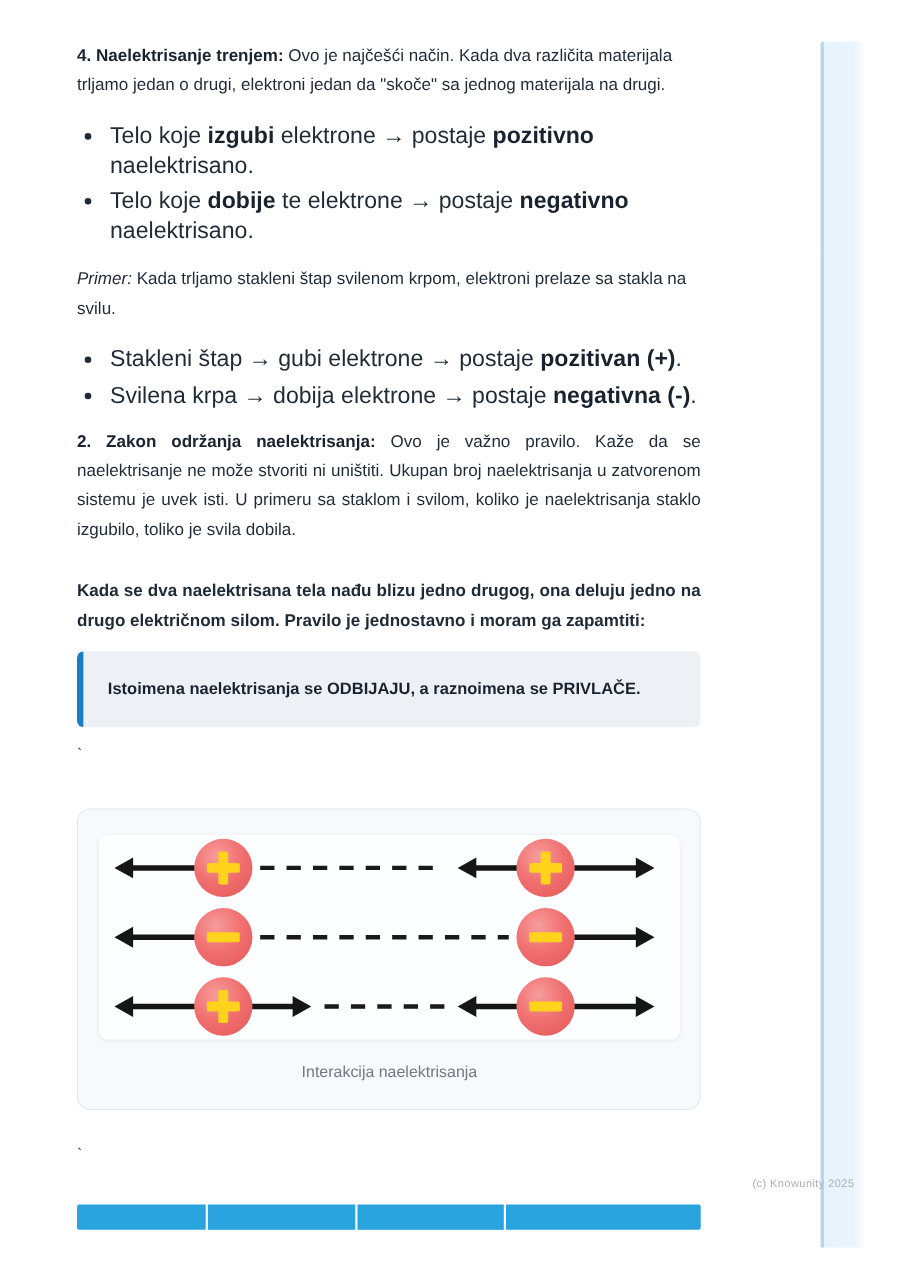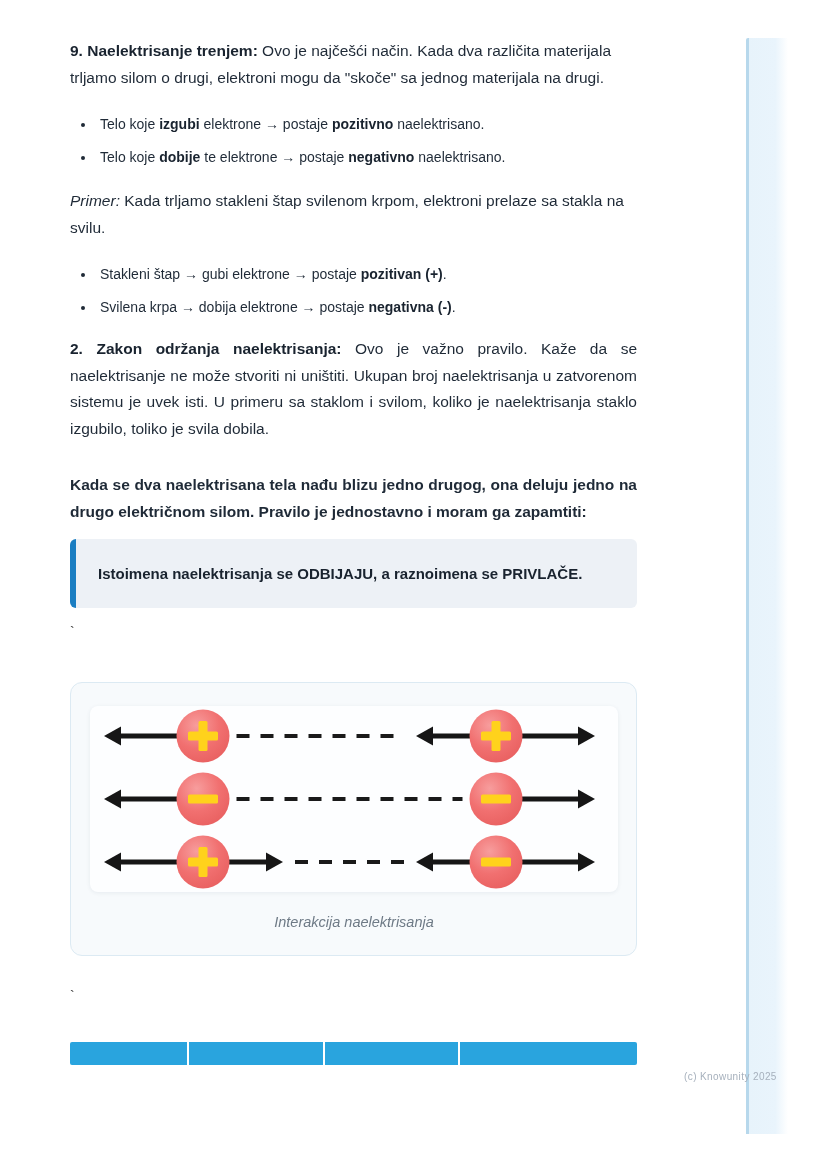--- a/index.html
+++ b/index.html
@@ -34,21 +34,21 @@
   }
   .p1 { margin-top: 38px; }
   .justify { text-align: justify; }
   strong { font-weight: 700; color: #19232f; }
   ul.bullets {
     margin-top: 20px;
     padding-left: 26px;
     list-style: disc;
   }
   ul.bullets li {
-    font-size: 14px;
+    font-size: 21px;
     line-height: 26.5px;
     margin-bottom: 6px;
     padding-left: 4px;
   }
   .primer { margin-top: 18px; }
   .primer em { font-style: italic; text-align: center; }
   .p2 { margin-top: 16px; }
   h2.section-heading {
     margin-top: 26px;
     font-size: 20px;
@@ -87,21 +87,20 @@
   .figure-panel {
     height: 186px;
     background: #fdfeff;
     border-radius: 8px;
     box-shadow: 0 1px 4px rgba(40,60,90,0.08);
   }
   .figure-panel svg { display: block; width: 528px; height: 186px; }
   .figure-caption {
     margin-top: 22px;
     text-align: center;
-    font-style: italic;
     font-size: 14.5px;
     color: #6e7a86;
   }
   .bottom-bar {
     margin-top: 36px;
     height: 23px;
     display: flex;
     gap: 2px;
   }
   .bottom-bar .cell { background: #29a4de; }
@@ -126,21 +125,21 @@
   .arrowhead { fill: #161616; }
   .sign { fill: #ffd21c; }
 </style>
 </head>
 <body>
 
 <div class="page-edge-highlight"></div>
 
 <div class="content">
 
-  <p class="para p1"><strong>9. Naelektrisanje trenjem:</strong><span> Ovo je najčešći način. Kada dva različita materijala trljamo silom o drugi, elektroni mogu da "skoče" sa jednog materijala na drugi.</span></p>
+  <p class="para p1"><strong>4. Naelektrisanje trenjem:</strong><span> Ovo je najčešći način. Kada dva različita materijala trljamo jedan o drugi, elektroni jedan da "skoče" sa jednog materijala na drugi.</span></p>
 
   <ul class="bullets">
     <li><span>Telo koje </span><strong>izgubi</strong><span> elektrone → postaje </span><strong>pozitivno</strong><span> naelektrisano.</span></li>
     <li><span>Telo koje </span><strong>dobije</strong><span> te elektrone → postaje </span><strong>negativno</strong><span> naelektrisano.</span></li>
   </ul>
 
   <p class="para primer"><em>Primer:</em><span> Kada trljamo stakleni štap svilenom krpom, elektroni prelaze sa stakla na svilu.</span></p>
 
   <ul class="bullets">
     <li><span>Stakleni štap → gubi elektrone → postaje </span><strong>pozitivan (+)</strong><span>.</span></li>

